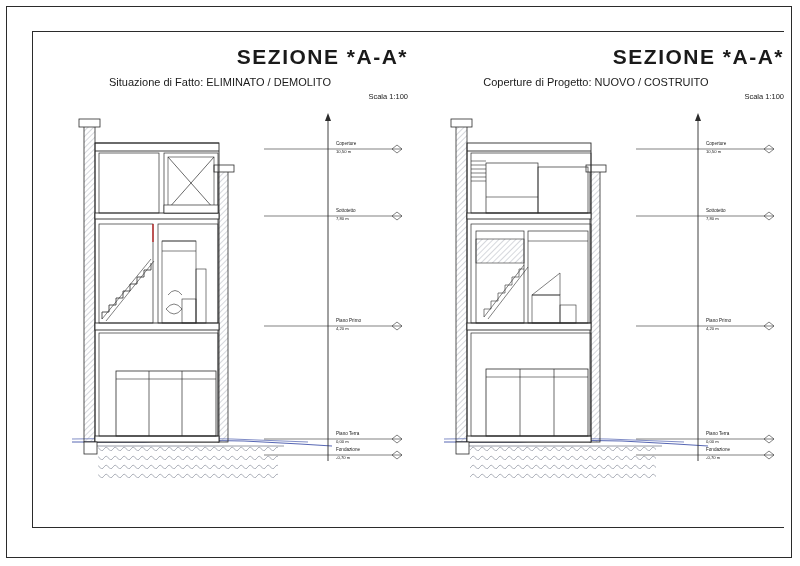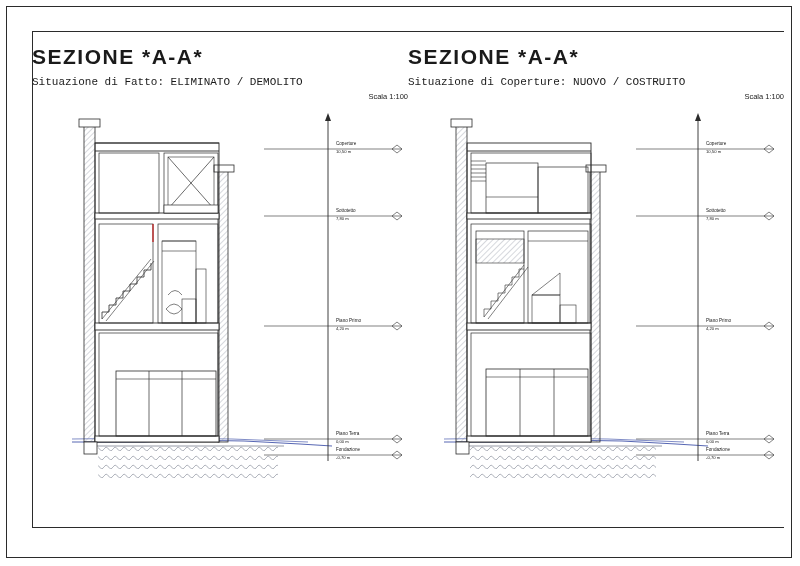--- a/index.html
+++ b/index.html
@@ -45,33 +45,33 @@
     width: 376px;
     height: 497px;
   }
   .panel.left { left: 32px; }
   .panel.right { left: 408px; }
 
   .title {
     position: absolute;
     top: 14px;
     width: 100%;
-    text-align: left;
+    text-align: right;
     font-size: 21px;
     font-weight: bold;
     letter-spacing: 1.5px;
     font-family: "Liberation Sans", sans-serif;
   }
   .subtitle {
     position: absolute;
     top: 45px;
     width: 100%;
-    text-align: left;
+    text-align: center;
     font-size: 11px;
-    font-family: Liberation Mono, monospace;
+    font-family: Liberation Sans, sans-serif;
     color: #1a1a1a;
   }
   .scale {
     position: absolute;
     top: 61px;
     width: 100%;
     text-align: right;
     font-size: 7.5px;
     color: #1a1a1a;
   }
@@ -224,21 +224,21 @@
           <polygon points="360,346 365,342 370,346 365,350" fill="none" stroke="#2b2b2b" stroke-width="0.6"></polygon>
           <text class="lvl-name" x="304" y="342">Fondazione</text>
           <text class="lvl-val" x="304" y="350">-0,70 m</text>
         </g>
       </svg>
     </div>
   </div>
 
   <div class="panel right">
     <div class="title">SEZIONE  *A-A*</div>
-    <div class="subtitle">Situazione di Coperture: NUOVO / COSTRUITO</div>
+    <div class="subtitle">Coperture di Progetto: NUOVO / COSTRUITO</div>
     <div class="scale">Scala 1:100</div>
 
     <div class="drawing">
       <svg width="376" height="400" viewBox="0 0 376 400">
         <defs>
           <pattern id="wallHatchR" width="4" height="4" patternUnits="userSpaceOnUse" patternTransform="rotate(45)">
             <line x1="0" y1="0" x2="0" y2="4" stroke="#8a8f9c" stroke-width="0.7"></line>
           </pattern>
           <pattern id="terrainHatchR" width="9" height="9" patternUnits="userSpaceOnUse">
             <path d="M0 7 Q2.2 3.5 4.5 7 T9 7" fill="none" stroke="#8a8f9c" stroke-width="0.7"></path>

